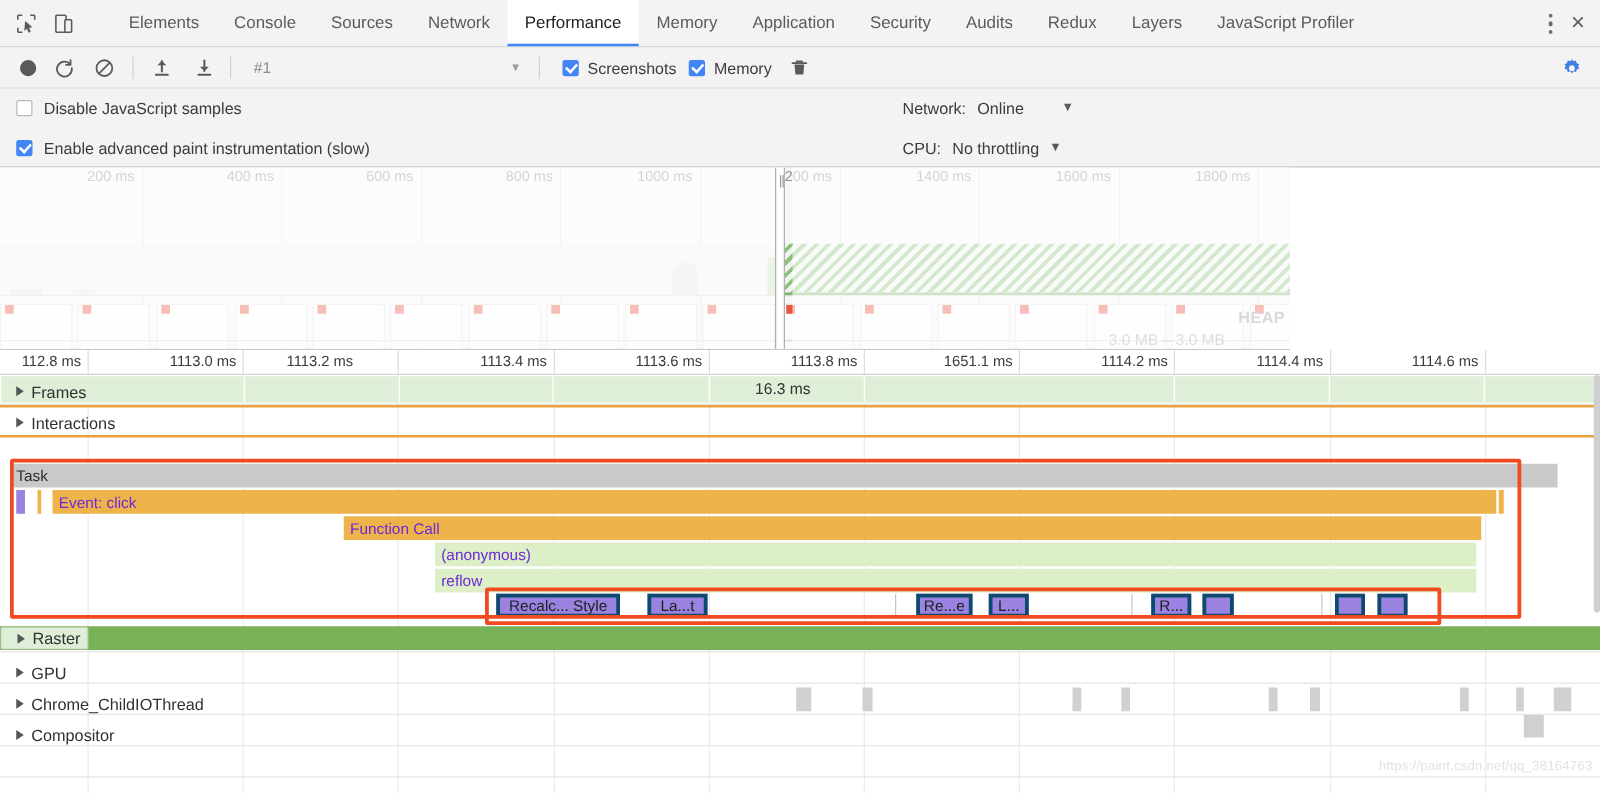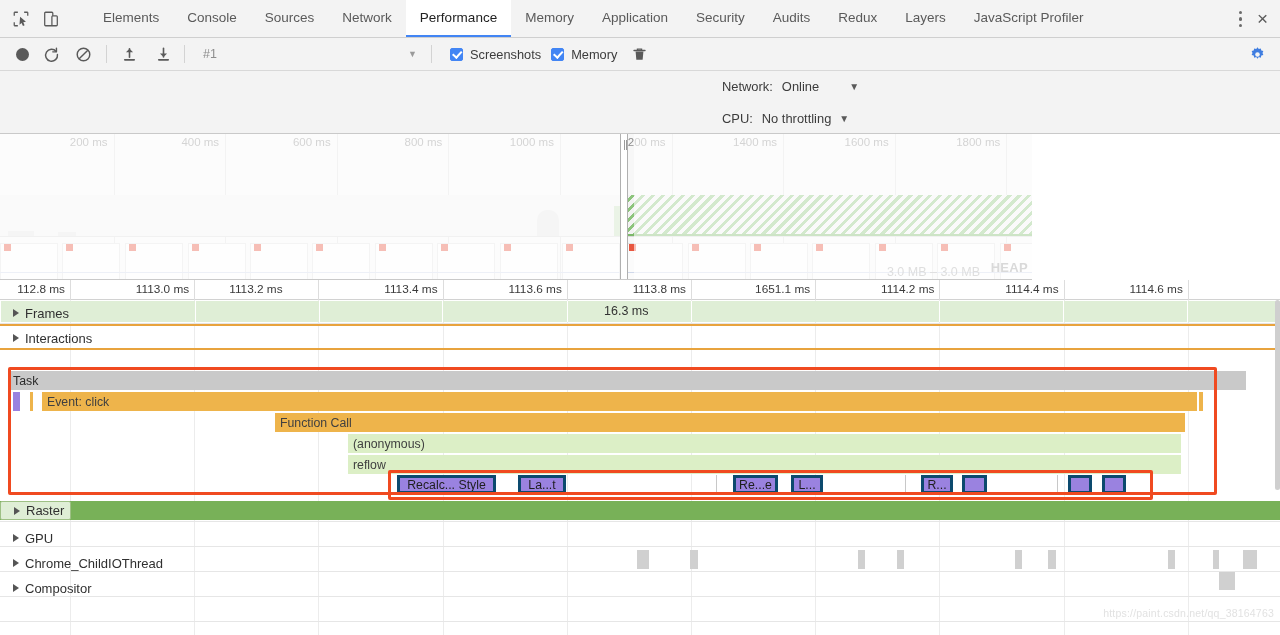--- a/index.html
+++ b/index.html
@@ -127,21 +127,21 @@
     font-size: 13px; color: #303030; padding-left: 13px; height: 24px; z-index: 5;
   }
   .tri { width: 0; height: 0; border-left: 6px solid #555; border-top: 4.5px solid transparent; border-bottom: 4.5px solid transparent; }
   .tri.down { border-left: 4.5px solid transparent; border-right: 4.5px solid transparent; border-top: 6px solid #555; border-bottom: none; }
   .band-green { position: absolute; left: 0; width: 1280px; background: #dfeed6; }
   .band-rasterbar { position: absolute; left: 0; width: 1280px; background: #78b158; }
   .frame-sep { position: absolute; top: 0; width: 1px; height: 100%; background: #ffffff; }
   .frame-dur { position: absolute; font-size: 12.5px; color: #333; }
   .interact-line { position: absolute; left: 0; width: 1280px; height: 2px; background: #e8a33d; }
 
-  .bar { position: absolute; height: 19px; display: flex; align-items: center; font-size: 12.3px; color: #404040; padding-left: 5px; overflow: hidden; white-space: nowrap; }
+  .bar { position: absolute; height: 19px; display: flex; align-items: center; font-size: 12.3px; color: #6d28d9; padding-left: 5px; overflow: hidden; white-space: nowrap; }
   .bar-task { background: #c9c9c9; color: #2b2b2b; }
   .bar-orange { background: #eeb44b; }
   .bar-green { background: #dcefc6; }
   .bar-purple { background: #9a82e0; border: 3px solid #0c4a6e; color: #1e1e1e; justify-content: center; padding-left: 0; }
   .bar-thin { position: absolute; height: 19px; }
 
   .gpu-blk { position: absolute; background: #d0d0d0; }
 
   .hl-box { position: absolute; border: 3px solid #f04a20; border-radius: 2px; pointer-events: none; z-index: 20; }
 
@@ -271,20 +271,30 @@
     </span>
     <span class="gear">
       <svg class="ic" viewBox="0 0 20 20">
         <path d="M10 1.6l1.5 2 2.4-.7.6 2.4 2.4.7-1 2.3 1 2.3-2.4.7-.6 2.4-2.4-.7-1.5 2-1.5-2-2.4.7-.6-2.4-2.4-.7 1-2.3-1-2.3 2.4-.7.6-2.4 2.4.7z" fill="#3f7de0"></path>
         <circle cx="10" cy="10" r="2.7" fill="#f3f3f3"></circle>
       </svg>
     </span>
   </div>
 
   <div class="settings">
+    <div class="set-left">
+      <label class="set-row">
+        <span class="cb off"></span>
+        <span>Disable JavaScript samples</span>
+      </label>
+      <label class="set-row r2">
+        <span class="cb on"></span>
+        <span>Enable advanced paint instrumentation (slow)</span>
+      </label>
+    </div>
     <div class="set-right">
       <div class="set-row">
         <span class="lbl-dim">Network:</span>
         <span class="drop">
           <span>Online</span>
           <span class="caret" style="margin-left:22px">▼</span>
         </span>
       </div>
       <div class="set-row r2">
         <span class="lbl-dim">CPU:</span>
@@ -375,21 +385,21 @@
           <div class="net-dot" style="left: 1004px; top: 7px;"></div>
           <div class="net-box" style="left: 1062px; width: 58px; top: 6px;"></div>
           <div class="net-dot" style="left: 1066px; top: 7px;"></div>
           <div class="net-box" style="left: 1125px; width: 58px; top: 6px;"></div>
           <div class="net-dot" style="left: 1129px; top: 7px;"></div>
           <div class="net-dot" style="left: 1222px; top: 7px;"></div>
         </div>
     </div>
 
     <div class="heap-line"></div>
-    <span class="band-label" style="bottom:4px;right:4px">HEAP</span>
+    <span class="band-label" style="bottom:18px;right:4px">HEAP</span>
     <span class="heap-txt">3.0 MB – 3.0 MB</span>
 
     <div class="ov-window-dim" style="left:0;width:620px"></div>
     <div class="ov-handle" style="left:620px">
         <i></i>
       </div>
     <div class="ov-window-dim" style="left:634px;width:646px"></div>
   </div>
 
   <div class="druler">

